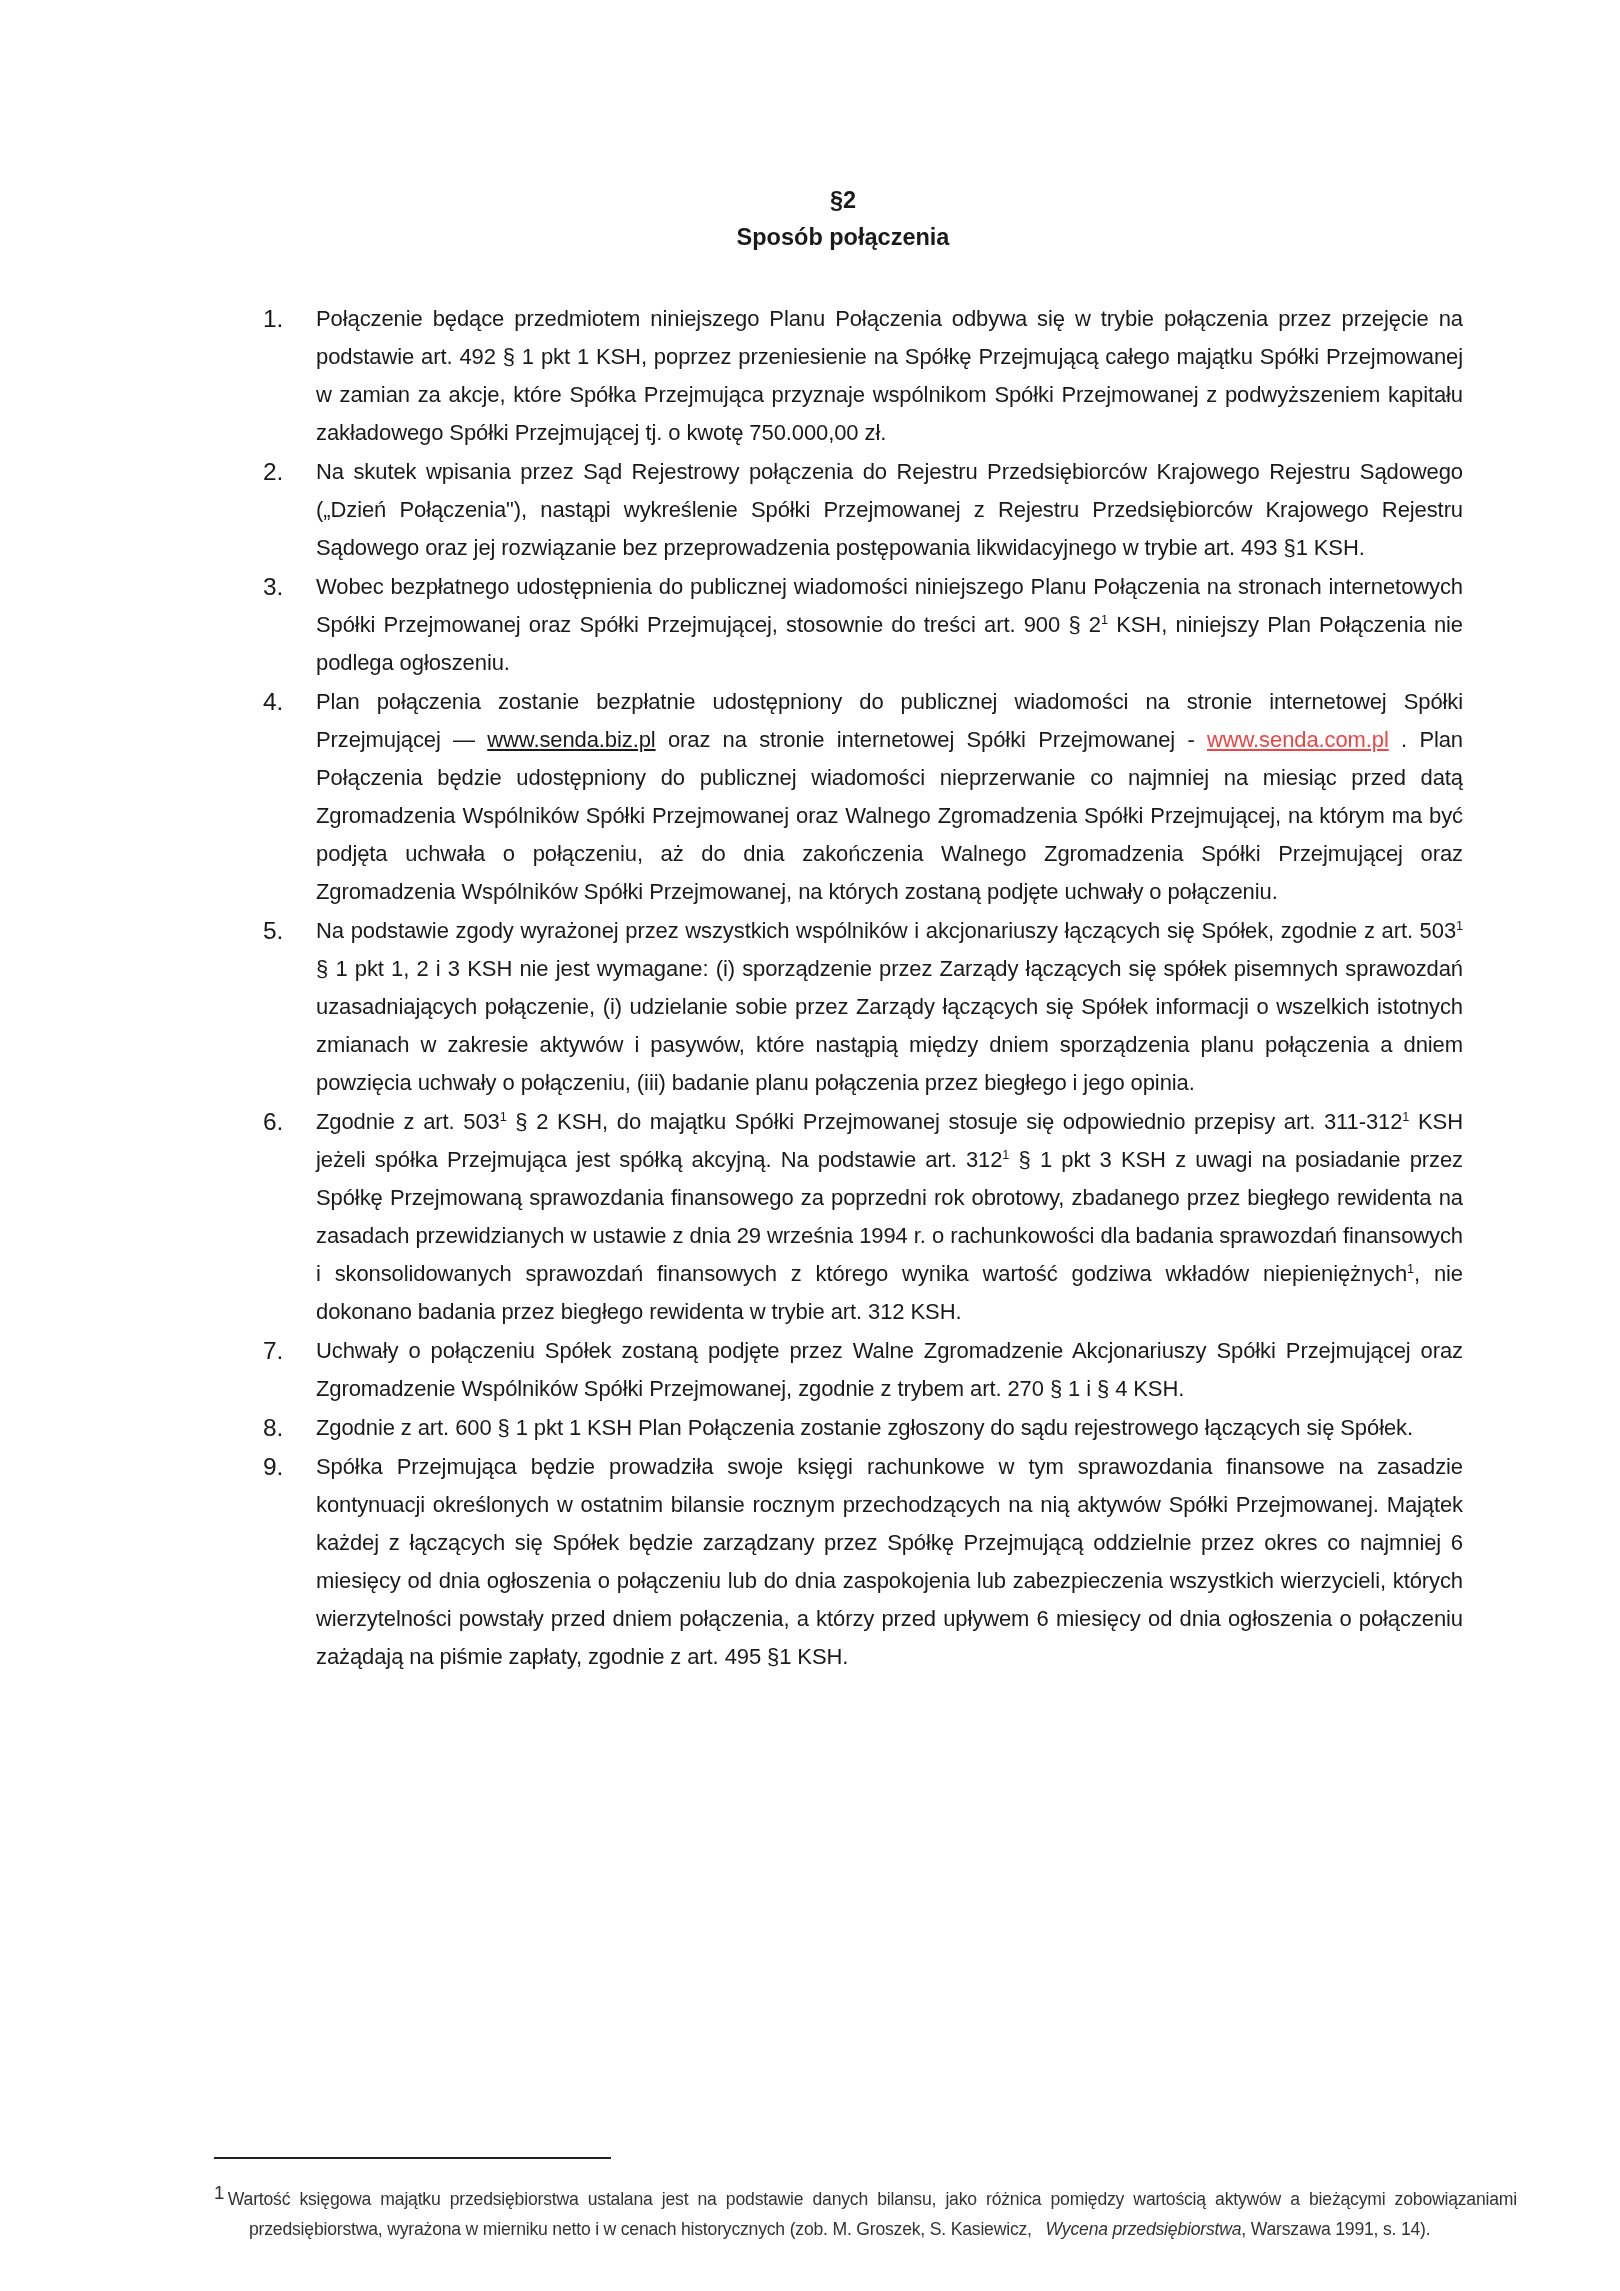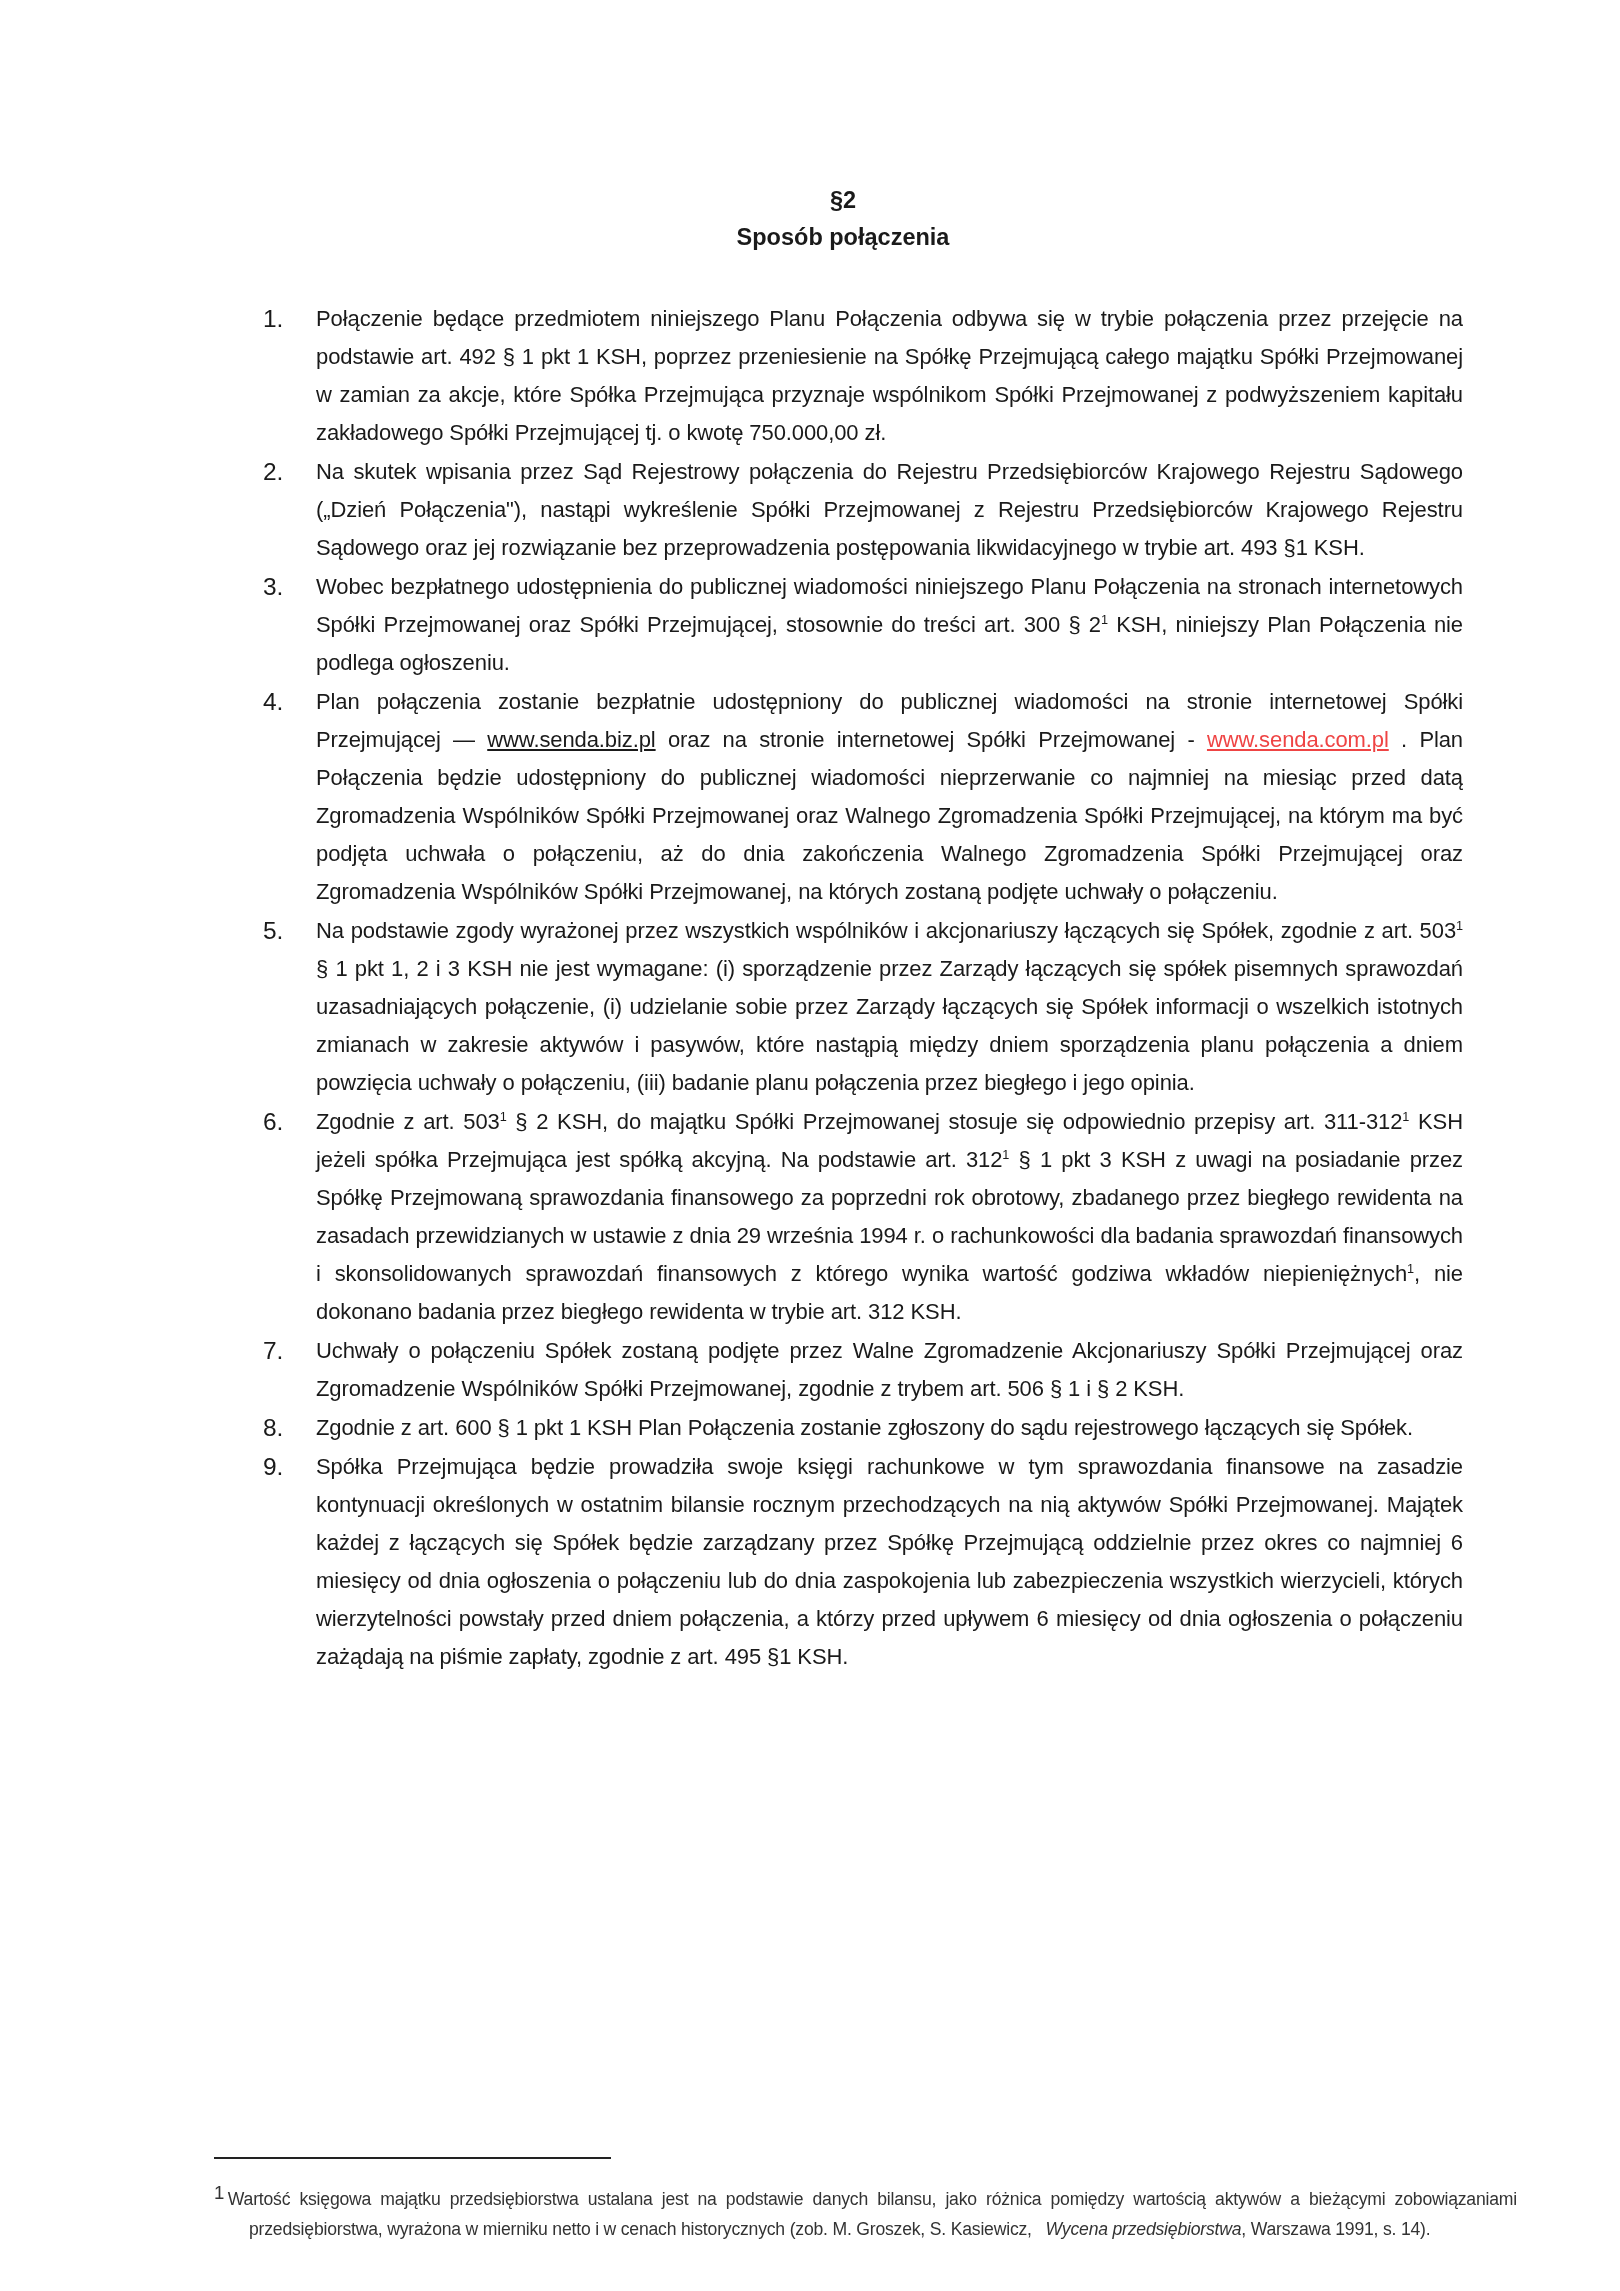--- a/index.html
+++ b/index.html
@@ -120,41 +120,41 @@
       <span class="text">Połączenie będące przedmiotem niniejszego Planu Połączenia odbywa się w trybie połączenia przez przejęcie na podstawie art. 492 § 1 pkt 1 KSH, poprzez przeniesienie na Spółkę Przejmującą całego majątku Spółki Przejmowanej w zamian za akcje, które Spółka Przejmująca przyznaje wspólnikom Spółki Przejmowanej z podwyższeniem kapitału zakładowego Spółki Przejmującej tj. o kwotę 750.000,00 zł.</span>
     </li>
 
     <li class="item">
       <span class="num">2.</span>
       <span class="text">Na skutek wpisania przez Sąd Rejestrowy połączenia do Rejestru Przedsiębiorców Krajowego Rejestru Sądowego („Dzień Połączenia"), nastąpi wykreślenie Spółki Przejmowanej z Rejestru Przedsiębiorców Krajowego Rejestru Sądowego oraz jej rozwiązanie bez przeprowadzenia postępowania likwidacyjnego w trybie art. 493 §1 KSH.</span>
     </li>
 
     <li class="item">
       <span class="num">3.</span>
-      <span class="text"><span>Wobec bezpłatnego udostępnienia do publicznej wiadomości niniejszego Planu Połączenia na stronach internetowych Spółki Przejmowanej oraz Spółki Przejmującej, stosownie do treści art. 300 § 2</span><sup>1</sup><span> KSH, niniejszy Plan Połączenia nie podlega ogłoszeniu.</span></span>
+      <span class="text"><span>Wobec bezpłatnego udostępnienia do publicznej wiadomości niniejszego Planu Połączenia na stronach internetowych Spółki Przejmowanej oraz Spółki Przejmującej, stosownie do treści art. 900 § 2</span><sup>1</sup><span> KSH, niniejszy Plan Połączenia nie podlega ogłoszeniu.</span></span>
     </li>
 
     <li class="item">
       <span class="num">4.</span>
       <span class="text"><span>Plan połączenia zostanie bezpłatnie udostępniony do publicznej wiadomości na stronie internetowej Spółki Przejmującej — </span><a class="link-plain">www.senda.biz.pl</a><span> oraz na stronie internetowej Spółki Przejmowanej - </span><a class="link-blue">www.senda.com.pl</a><span> . Plan Połączenia będzie udostępniony do publicznej wiadomości nieprzerwanie co najmniej na miesiąc przed datą Zgromadzenia Wspólników Spółki Przejmowanej oraz Walnego Zgromadzenia Spółki Przejmującej, na którym ma być podjęta uchwała o połączeniu, aż do dnia zakończenia Walnego Zgromadzenia Spółki Przejmującej oraz Zgromadzenia Wspólników Spółki Przejmowanej, na których zostaną podjęte uchwały o połączeniu.</span></span>
     </li>
 
     <li class="item">
       <span class="num">5.</span>
       <span class="text"><span>Na podstawie zgody wyrażonej przez wszystkich wspólników i akcjonariuszy łączących się Spółek, zgodnie z art. 503</span><sup>1</sup><span> § 1 pkt 1, 2 i 3 KSH nie jest wymagane: (i) sporządzenie przez Zarządy łączących się spółek pisemnych sprawozdań uzasadniających połączenie, (i) udzielanie sobie przez Zarządy łączących się Spółek informacji o wszelkich istotnych zmianach w zakresie aktywów i pasywów, które nastąpią między dniem sporządzenia planu połączenia a dniem powzięcia uchwały o połączeniu, (iii) badanie planu połączenia przez biegłego i jego opinia.</span></span>
     </li>
 
     <li class="item">
       <span class="num">6.</span>
       <span class="text"><span>Zgodnie z art. 503</span><sup>1</sup><span> § 2 KSH, do majątku Spółki Przejmowanej stosuje się odpowiednio przepisy art. 311-312</span><sup>1</sup><span> KSH jeżeli spółka Przejmująca jest spółką akcyjną. Na podstawie art. 312</span><sup>1</sup><span> § 1 pkt 3 KSH z uwagi na posiadanie przez Spółkę Przejmowaną sprawozdania finansowego za poprzedni rok obrotowy, zbadanego przez biegłego rewidenta na zasadach przewidzianych w ustawie z dnia 29 września 1994 r. o rachunkowości dla badania sprawozdań finansowych i skonsolidowanych sprawozdań finansowych z którego wynika wartość godziwa wkładów niepieniężnych</span><sup>1</sup><span>, nie dokonano badania przez biegłego rewidenta w trybie art. 312 KSH.</span></span>
     </li>
 
     <li class="item">
       <span class="num">7.</span>
-      <span class="text">Uchwały o połączeniu Spółek zostaną podjęte przez Walne Zgromadzenie Akcjonariuszy Spółki Przejmującej oraz Zgromadzenie Wspólników Spółki Przejmowanej, zgodnie z trybem art. 506 § 1 i § 2 KSH.</span>
+      <span class="text">Uchwały o połączeniu Spółek zostaną podjęte przez Walne Zgromadzenie Akcjonariuszy Spółki Przejmującej oraz Zgromadzenie Wspólników Spółki Przejmowanej, zgodnie z trybem art. 270 § 1 i § 4 KSH.</span>
     </li>
 
     <li class="item">
       <span class="num">8.</span>
       <span class="text">Zgodnie z art. 600 § 1 pkt 1 KSH Plan Połączenia zostanie zgłoszony do sądu rejestrowego łączących się Spółek.</span>
     </li>
 
     <li class="item">
       <span class="num">9.</span>
       <span class="text">Spółka Przejmująca będzie prowadziła swoje księgi rachunkowe w tym sprawozdania finansowe na zasadzie kontynuacji określonych w ostatnim bilansie rocznym przechodzących na nią aktywów Spółki Przejmowanej. Majątek każdej z łączących się Spółek będzie zarządzany przez Spółkę Przejmującą oddzielnie przez okres co najmniej 6 miesięcy od dnia ogłoszenia o połączeniu lub do dnia zaspokojenia lub zabezpieczenia wszystkich wierzycieli, których wierzytelności powstały przed dniem połączenia, a którzy przed upływem 6 miesięcy od dnia ogłoszenia o połączeniu zażądają na piśmie zapłaty, zgodnie z art. 495 §1 KSH.</span>

